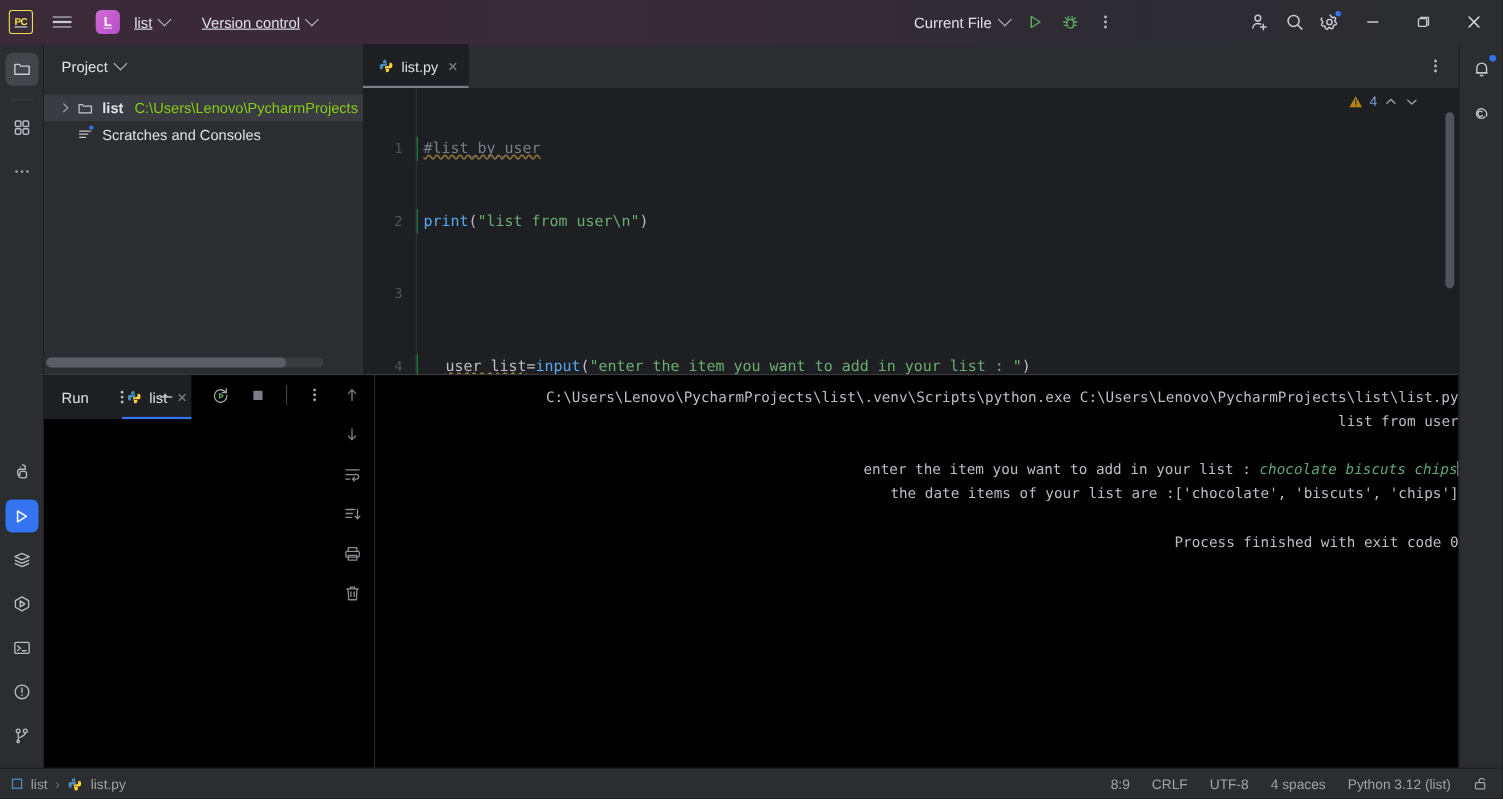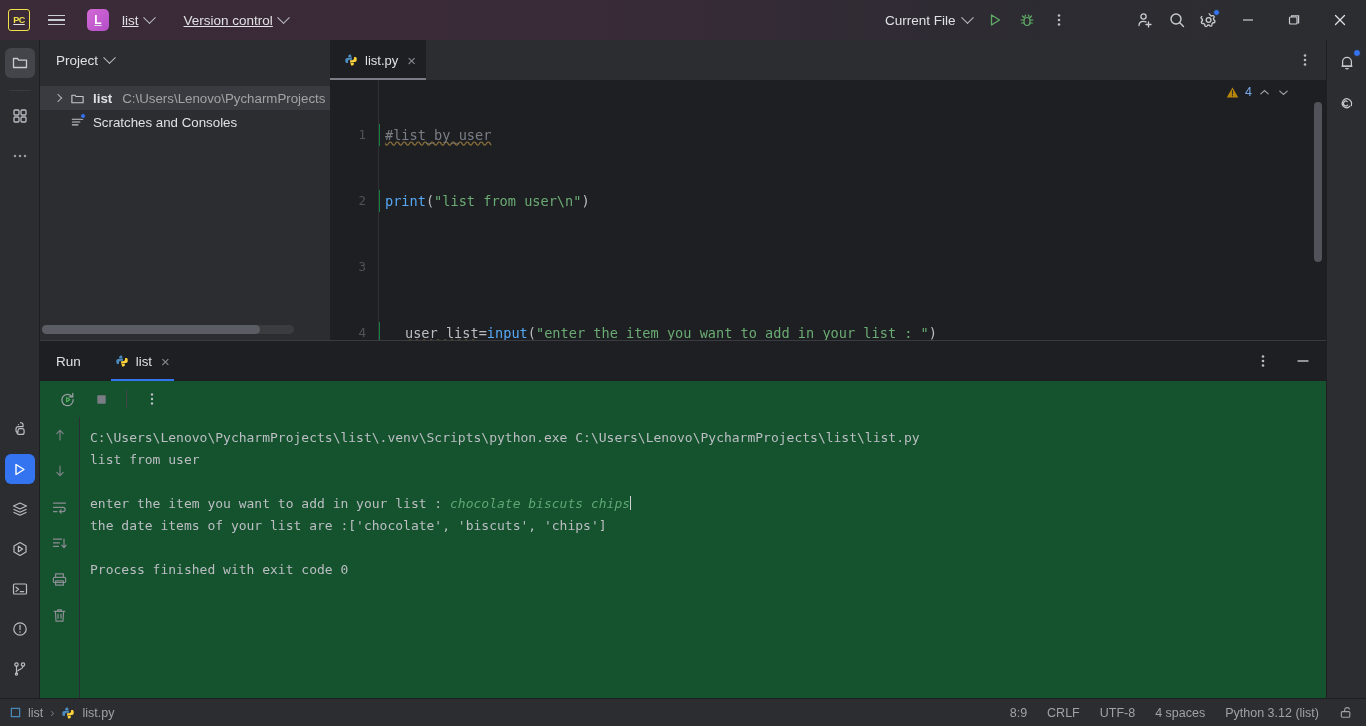--- a/index.html
+++ b/index.html
@@ -33,21 +33,21 @@
     width: 22px; height: 22px; border-radius: 5px;
     background: linear-gradient(135deg,#d46ad6,#b44ec9);
     color: #fff; font-size: 12px; font-weight: 600;
     display:flex; align-items:center; justify-content:center;
     margin-right: 7px;
   }
   .tb-item { display:flex; align-items:center; gap:6px; font-size:13.5px; color:#dfe1e5; padding: 4px 7px; border-radius:4px; cursor:pointer; white-space:nowrap;}
   .chev { width:9px; height:9px; border-right:1.5px solid #b9bcc2; border-bottom:1.5px solid #b9bcc2; transform: rotate(45deg) translate(-2px,-2px); display:inline-block;}
   .tb-vc { margin-left: 14px; }
 
-  .tb-center { position:absolute; left: 879px; display:flex; align-items:center; gap:2px; }
+  .tb-center { position:absolute; left: 825px; display:flex; align-items:center; gap:2px; }
   .run-cfg { display:flex; align-items:center; gap:7px; font-size:13.5px; color:#dfe1e5; padding:4px 6px; border-radius:4px; cursor:pointer;}
   .icon-btn { width:30px; height:30px; display:flex; align-items:center; justify-content:center; border-radius:5px; cursor:pointer; position:relative;}
   .tb-right { position:absolute; right: 4px; display:flex; align-items:center; gap:2px; }
   .win-btn { width:44px; height:38px; display:flex;align-items:center;justify-content:center; cursor:pointer;}
   .blue-dot { position:absolute; top:4px; right:4px; width:7px; height:7px; border-radius:50%; background:#3574f0; border:1px solid #2b2d30;}
 
   
   .body-row { flex: 1 1 auto; display:flex; min-height:0; }
 
   
@@ -69,21 +69,21 @@
   
   .projpanel { width: 290px; flex:0 0 290px; background:#2b2d30; display:flex; flex-direction:column; position:relative; }
   .proj-header { height:40px; display:flex; align-items:center; padding-left:16px; gap:7px; font-size:13.5px; color:#dfe1e5; cursor:pointer;}
   .tree { padding-top:6px; font-size:13.3px; }
   .tree-row { height:24px; display:flex; align-items:center; padding-left: 10px; gap:4px; white-space:nowrap; cursor:pointer;}
   .tree-row.sel { background:#393b40; }
   .twisty { width:16px; display:flex; align-items:center; justify-content:center; }
   .twisty i { width:6px;height:6px;border-right:1.4px solid #aeb0b6;border-top:1.4px solid #aeb0b6;transform:rotate(45deg);display:block;}
   .tree-lbl { color:#dfe1e5; }
   .tree-lbl.b { font-weight:bold; }
-  .tree-path { color:#a3a3a3; margin-left:6px; }
+  .tree-path { color:#84cc16; margin-left:6px; }
   .hscroll { position:absolute; left:2px; bottom:6px; width:252px; height:9px; background:#3a3c40; border-radius:5px; }
   .hscroll i { display:block; width:218px; height:9px; background:#5a5d63; border-radius:5px; }
 
   
   .editor { flex:1 1 auto; background:#1e1f22; display:flex; flex-direction:column; min-width:0; position:relative; }
   .tabbar { height:40px; display:flex; align-items:flex-end; background:#2b2d30; position:relative;}
   .etab { height:40px; display:flex; align-items:center; gap:7px; padding:0 10px 0 14px; font-size:13px; color:#dfe1e5; background:#1e1f22; position:relative; cursor:pointer;}
   .etab::after { content:""; position:absolute; left:0; right:0; bottom:0; height:2px; background:#7a7d85; }
   .tab-x { font-size:15px; color:#868a91; margin-left:2px; line-height:1; }
   .tabbar-right { position:absolute; right:6px; top:5px; }
@@ -102,21 +102,21 @@
   .cmt { color:#7a7e85; }
   .op  { color:#bcbec4; }
   .var { color:#bcbec4; }
   .wavy { text-decoration: underline wavy #9a7b3f; text-decoration-skip-ink:none;margin-left:20px; }
   .wavy2 { text-decoration: underline wavy #8a6f3a; text-decoration-skip-ink:none; }
   .insp { position:absolute; right:36px; top:5px; display:flex; align-items:center; gap:6px; font-size:12.5px; color:#bcbec4;}
   .insp .cnt { color:#7aa7e8; }
   .ed-vscroll { position:absolute; right:4px; top:22px; width:8px; height:160px; background:#50535a; border-radius:4px; }
 
   
-  .runpanel { flex:1 1 auto; background:#14532d; display:flex; flex-direction:column; min-height:0; border-top:1px solid #393b40;}
+  .runpanel { flex:1 1 auto; background:#000000; display:flex; flex-direction:row; min-height:0; border-top:1px solid #393b40;text-align:right;}
   .run-head { height:40px; display:flex; align-items:center; background:#1e1f22; position:relative; }
   .run-title { font-size:13.5px; color:#dfe1e5; padding-left:16px; font-weight:400;}
   .run-tab { margin-left:30px; height:40px; display:flex; align-items:center; gap:7px; font-size:13.3px; color:#dfe1e5; position:relative; cursor:pointer; padding: 0 4px;}
   .run-tab::after{content:"";position:absolute;left:0;right:0;bottom:0;height:2px;background:#3574f0;}
   .run-head-right { position:absolute; right:8px; display:flex; align-items:center; gap:10px;}
   .run-toolbar { height:36px; display:flex; align-items:center; padding-left:12px; gap:4px; }
   .tb-sep { width:1px; height:18px; background:#42444a; margin:0 6px; }
   .run-main { flex:1 1 auto; display:flex; min-height:0; }
   .run-gutter { width:40px; flex:0 0 40px; display:flex; flex-direction:column; align-items:center; padding-top:6px; gap:12px; border-right:1px solid #2c2e33;}
   .rg-icon { width:24px;height:24px; display:flex;align-items:center;justify-content:center; cursor:pointer;}

